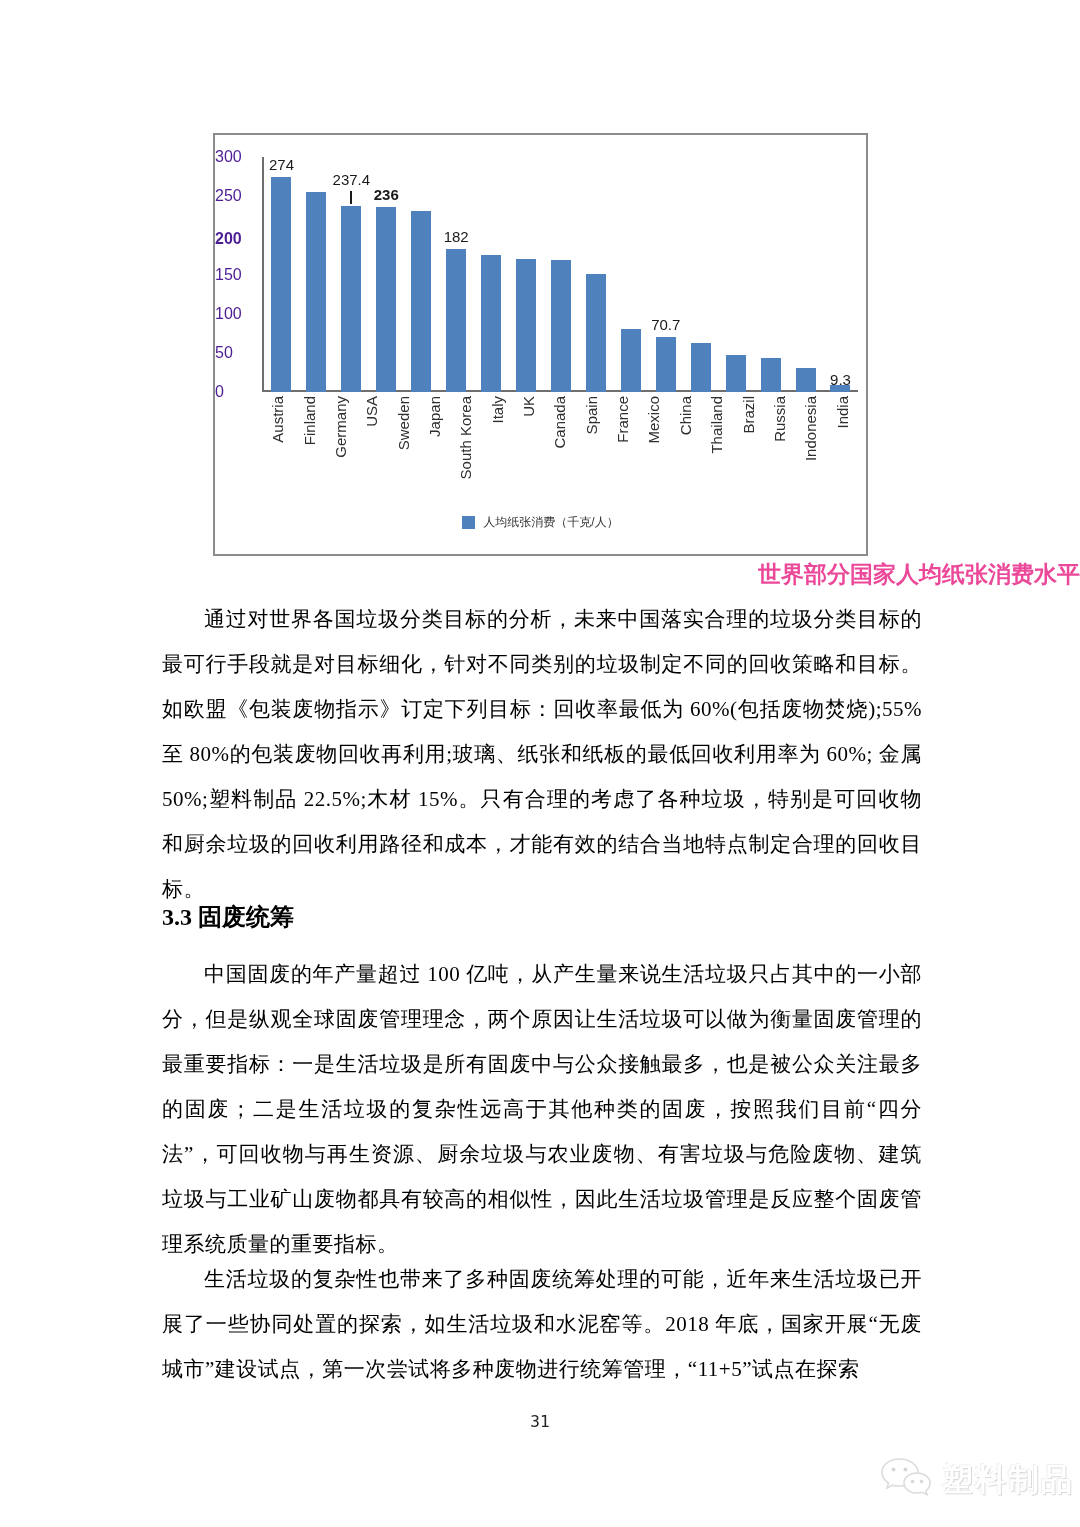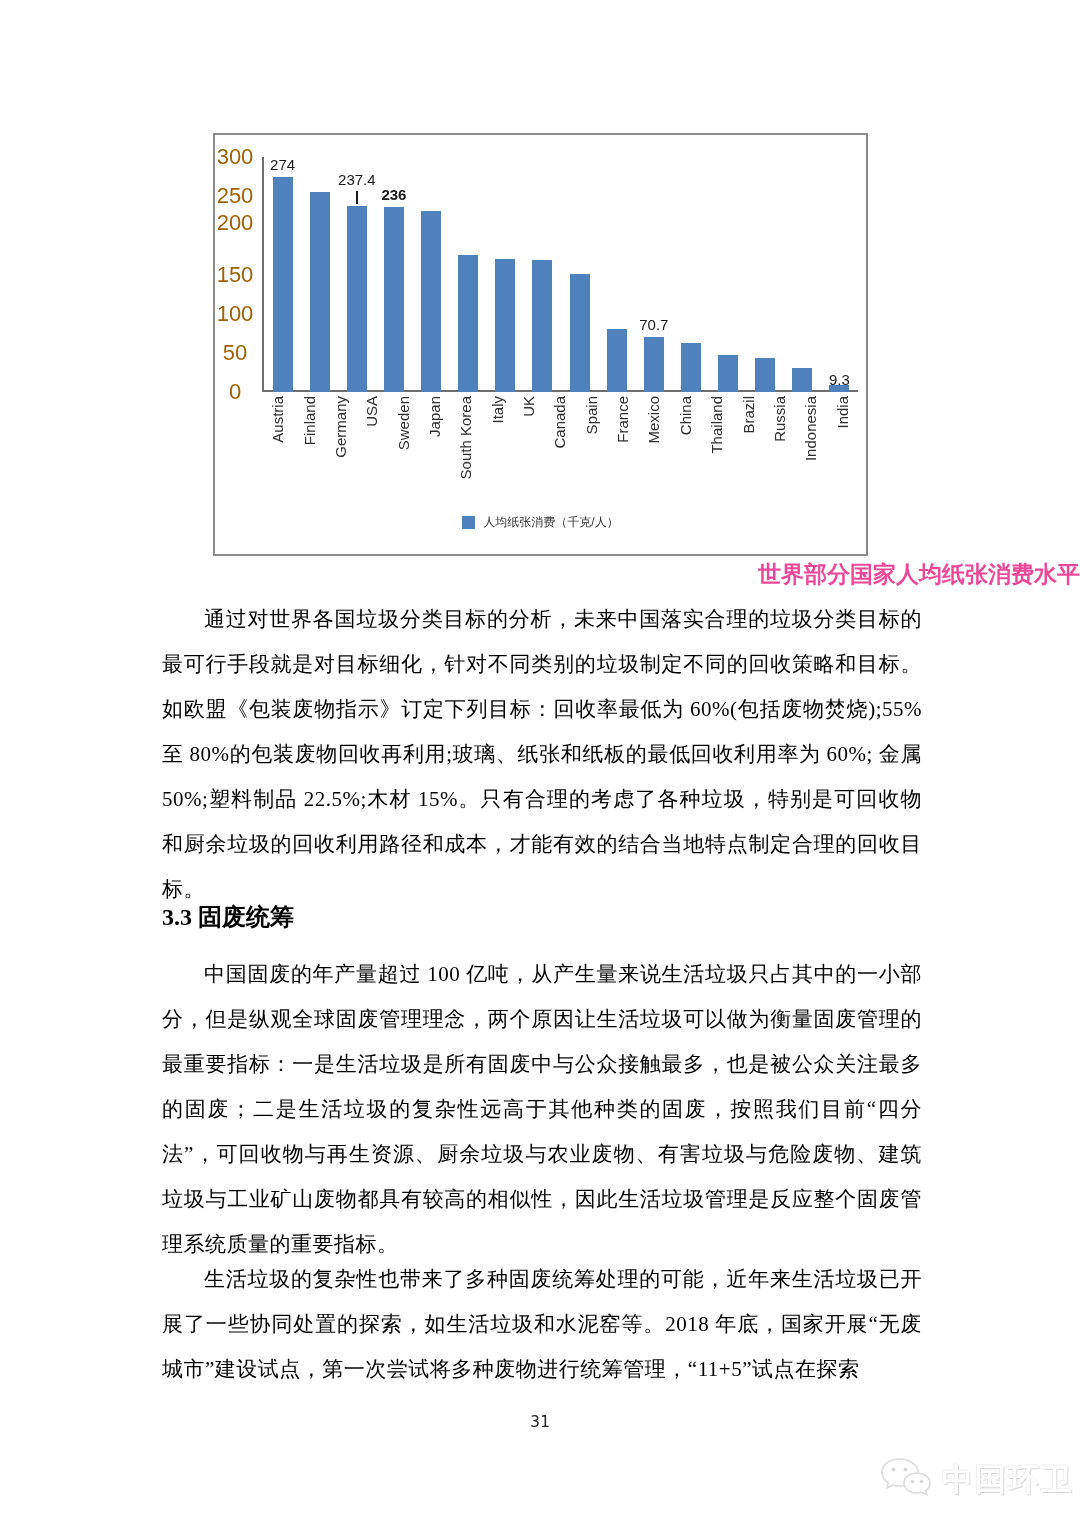--- a/index.html
+++ b/index.html
@@ -10,22 +10,22 @@
   }
 
   
   .chart-frame {
     position:absolute; left:213px; top:133px; width:655px; height:423px;
     border:2px solid #8c8c8c; background:#fff;
   }
   .chart { position:relative; width:100%; height:100%;
     font-family:"Liberation Sans","DejaVu Sans",sans-serif; }
   .y-axis { position:absolute; left:0; top:0; width:42px; height:270px; }
-  .y-tick { position:absolute; right:2px; width:40px; text-align:center;
-    font-size:22px; line-height:20px; color:#a16207; }
+  .y-tick { position:absolute; right:2px; width:40px; text-align:left;
+    font-size:16px; line-height:20px; color:#4c1d95; }
   .plot {
     position:absolute; left:47px; top:22px; width:596px; height:235px;
     border-left:2px solid #6e6e6e; border-bottom:2px solid #6e6e6e;
     display:flex; justify-content:space-around; align-items:flex-start;
   }
   .bar-slot { position:relative; width:31px; height:235px;
     display:flex; align-items:flex-end; justify-content:center; }
   .bar { width:20px; }
   .bar-label { position:absolute; left:50%; transform:translateX(-50%);
     font-size:15px; color:#1a1a1a; white-space:nowrap; line-height:17px; }
@@ -83,21 +83,21 @@
 </head>
 <body>
 
 <div class="page">
 
   <div class="chart-frame">
     <div class="chart">
       <div class="y-axis">
           <div class="y-tick" style="top: 12px;">300</div>
           <div class="y-tick" style="top: 51.1667px;">250</div>
-          <div class="y-tick" style="top: 78px;">200</div>
+          <div class="y-tick" style="top: 94px; font-weight: bold;">200</div>
           <div class="y-tick" style="top: 129.5px;">150</div>
           <div class="y-tick" style="top: 168.667px;">100</div>
           <div class="y-tick" style="top: 207.833px;">50</div>
           <div class="y-tick" style="top: 247px;">0</div>
         </div>
       <div class="plot">
           <div class="bar-slot">
             <div class="bar" style="height: 215px; background: rgb(79, 129, 189);"></div>
             <div class="bar-label" style="bottom: 219px;">274</div>
           </div>
@@ -108,20 +108,24 @@
             <div class="bar" style="height: 186px; background: rgb(79, 129, 189);"></div>
             <div class="bar-label" style="bottom: 204px;">237.4</div>
             <div class="leader-tick" style="bottom: 188px;"></div>
           </div>
           <div class="bar-slot">
             <div class="bar" style="height: 185px; background: rgb(79, 129, 189);"></div>
             <div class="bar-label" style="bottom: 189px; font-weight: bold;">236</div>
           </div>
           <div class="bar-slot">
             <div class="bar" style="height: 181px; background: rgb(79, 129, 189);"></div>
+          </div>
+          <div class="bar-slot">
+            <div class="bar" style="height: 143px; background: rgb(79, 129, 189);"></div>
+            <div class="bar-label" style="bottom: 147px;">182</div>
           </div>
           <div class="bar-slot">
             <div class="bar" style="height: 137px; background: rgb(79, 129, 189);"></div>
           </div>
           <div class="bar-slot">
             <div class="bar" style="height: 133px; background: rgb(79, 129, 189);"></div>
           </div>
           <div class="bar-slot">
             <div class="bar" style="height: 132px; background: rgb(79, 129, 189);"></div>
           </div>
@@ -238,16 +242,16 @@
           <path d="M37 17 C29.5 17 24 21.5 24 27 C24 32.5 29.5 37 37 37 C38.8 37 40.5 36.8 42 36.3 L47 38.7 L45.8 34.6 C48.8 32.7 50 30 50 27 C50 21.5 44.5 17 37 17 Z"></path>
         </g>
         <g fill="#d6d6d6">
           <circle cx="13.5" cy="13.5" r="2"></circle>
           <circle cx="25.5" cy="13.5" r="2"></circle>
           <circle cx="32.5" cy="25.5" r="1.7"></circle>
           <circle cx="41.5" cy="25.5" r="1.7"></circle>
         </g>
       </svg>
     </span>
-    <span class="watermark-text">中国环卫</span>
+    <span class="watermark-text">塑料制品</span>
   </div>
 
 </div>
 
 </body></html>

